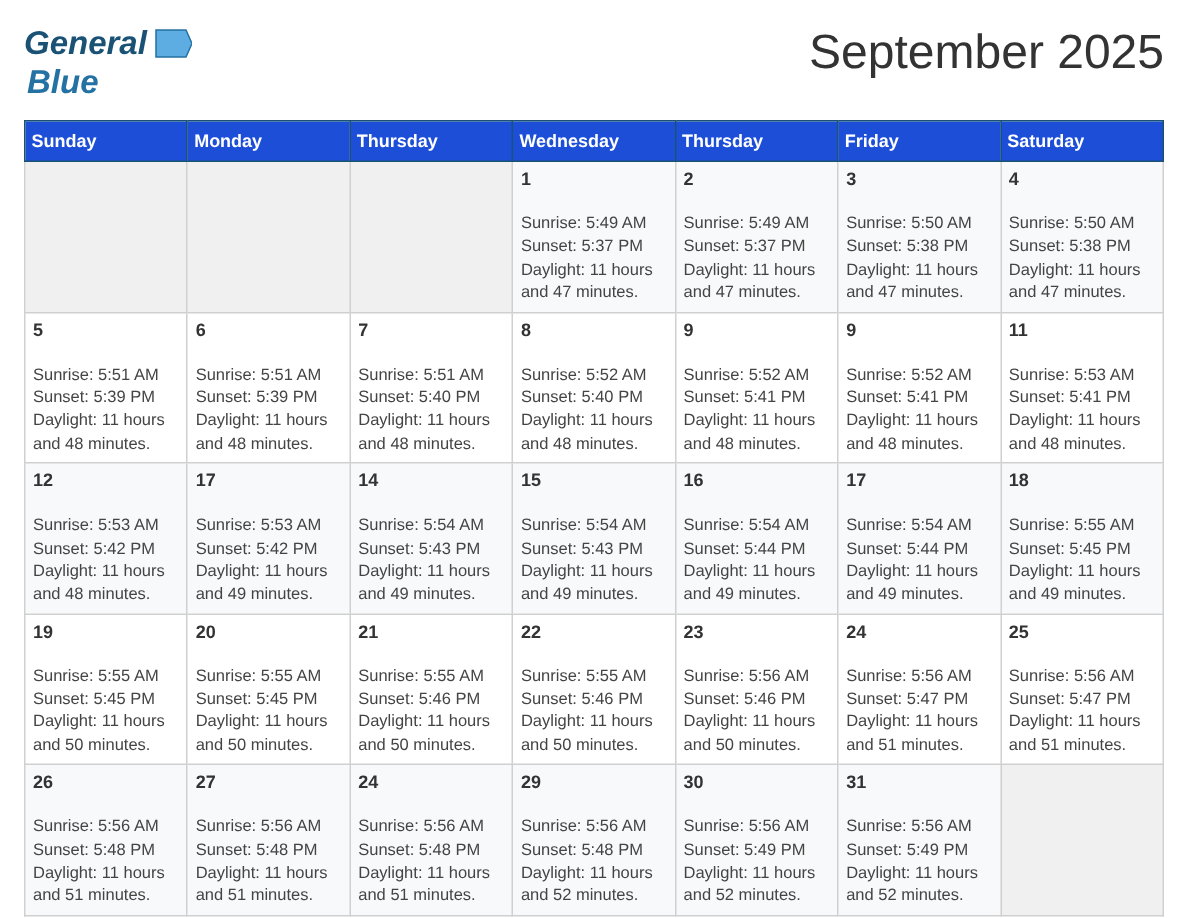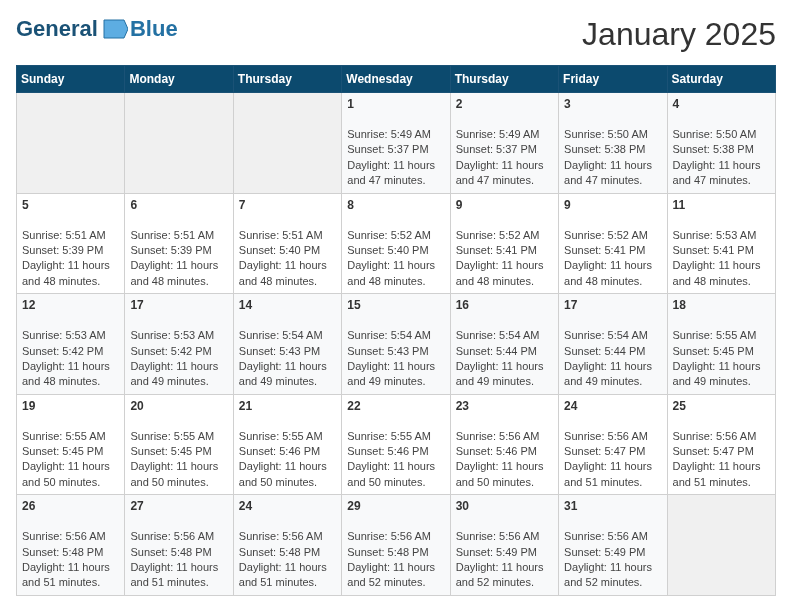--- a/index.html
+++ b/index.html
@@ -11,21 +11,23 @@
       padding: 16px;
     }
     .header {
       display: flex;
       justify-content: space-between;
       align-items: flex-start;
       margin-bottom: 12px;
     }
     .logo {
       display: flex;
+      flex-direction: column;
       align-items: flex-start;
+      font-style: italic;
     }
     .logo-row {
       display: flex;
       align-items: center;
     }
     .title-area {
       text-align: right;
     }
     .month-title {
       font-size: 32px;
@@ -35,21 +37,21 @@
     .location {
       font-size: 14px;
       color: #555;
     }
     table {
       width: 100%;
       border-collapse: collapse;
       font-size: 11px;
     }
     thead tr th {
-      background: #0c4a6e;
+      background: #1d4ed8;
       color: #fff;
       padding: 6px 4px;
       text-align: left;
       font-size: 12px;
       font-weight: bold;
       border: 1px solid #1a5276;
     }
     tbody tr td {
       border: 1px solid #d0d0d0;
       vertical-align: top;
@@ -90,21 +92,21 @@
       <svg width="28" height="22" viewBox="0 0 28 22" style="margin-left:2px;">
         <polygon points="4,2 24,2 28,11 24,20 4,20" fill="#5dade2"></polygon>
         <polygon points="4,2 24,2 28,11 24,20 4,20" fill="none" stroke="#2471a3" stroke-width="1"></polygon>
       </svg>
     </div>
     <div>
       <span style="font-size:22px;font-weight:bold;color:#2471a3;margin-left:2px;">Blue</span>
     </div>
   </div>
   <div class="title-area">
-    <div class="month-title">January 2025</div>
+    <div class="month-title">September 2025</div>
   </div>
 </div>
 
 <table>
   <thead>
     <tr>
     <th>Sunday</th>
         <th>Monday</th>
         <th>Thursday</th>
         <th>Wednesday</th>

